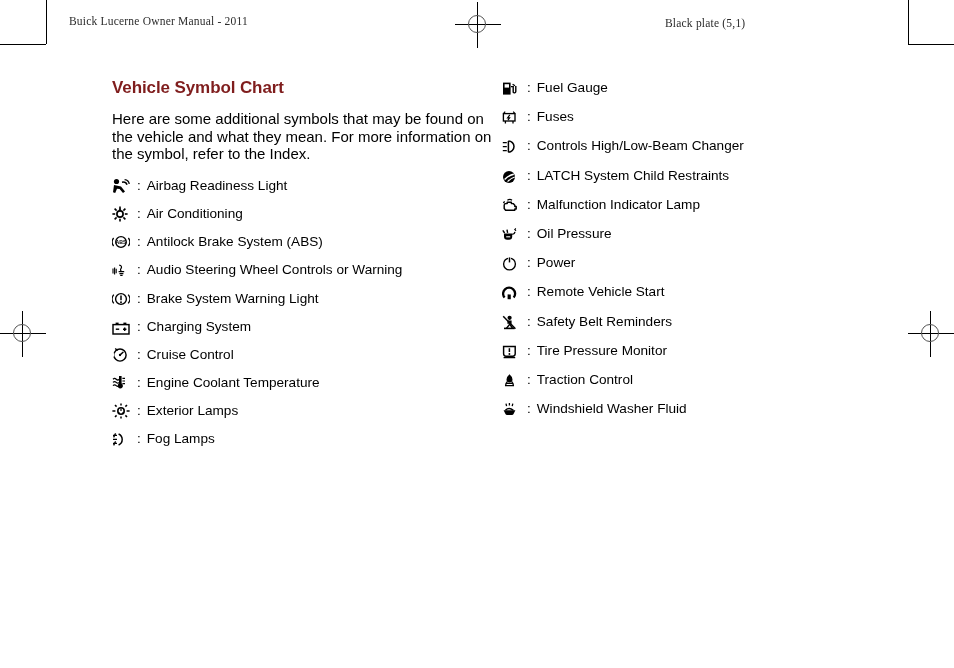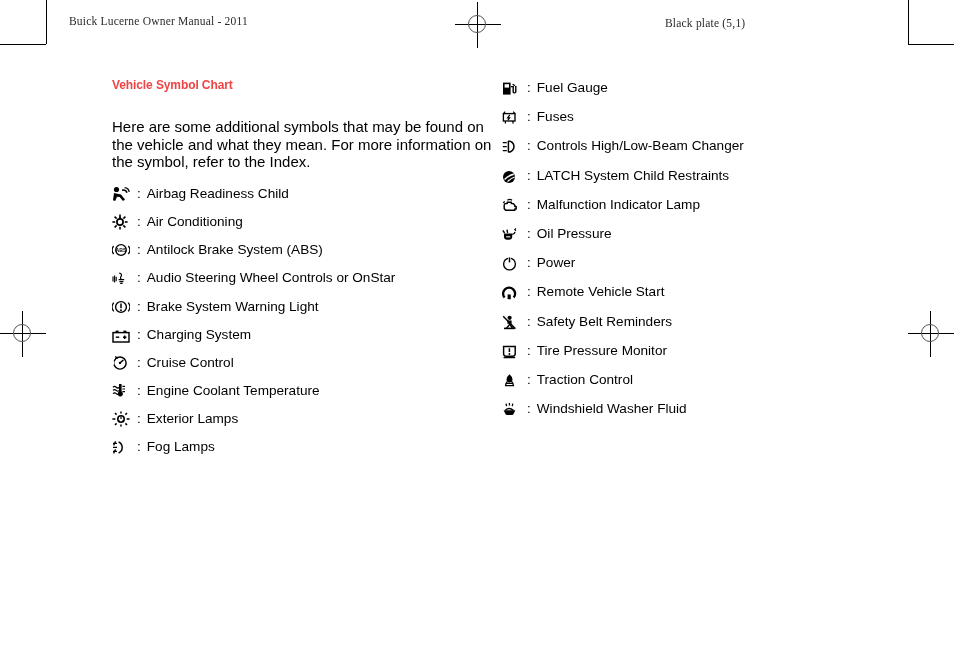--- a/index.html
+++ b/index.html
@@ -70,24 +70,24 @@
 
   
   .column {
     position: absolute;
     top: 78px;
   }
   #col-left  { left: 112px; width: 380px; }
   #col-right { left: 502px; width: 400px; }
 
   .page-title {
-    font-size: 12px;
+    font-size: 17px;
     font-weight: bold;
-    color: #ef4444;
-    margin: 0 0 26px 0;
+    color: #7f1d1d;
+    margin: 0 0 12px 0;
     letter-spacing: -0.1px;
   }
 
   .intro {
     font-size: 15px;
     line-height: 17.6px;
     color: #000000;
     margin: 0 0 13px 0;
   }
 
@@ -197,21 +197,21 @@
         <li class="sym-item">
           <span class="sym-icon">
             <svg width="18" height="16" viewBox="0 0 18 16">
               <circle cx="4.5" cy="3.5" r="2.6" fill="#000"></circle>
               <path d="M2 7 L9 8.5 L13 13.5 L11 15 L7.6 11 L5 10.8 L3.2 15 L1 14.2 Z" fill="#000"></path>
               <path d="M10 4.2 q4 -0.6 5 2.6" stroke="#000" stroke-width="1.5" fill="none"></path>
               <path d="M12.6 1.6 q4.2 0.4 4.6 4.4" stroke="#000" stroke-width="1.3" fill="none"></path>
             </svg>
           </span>
           <span class="sym-colon">:</span>
-          <span class="sym-label">Airbag Readiness Child</span>
+          <span class="sym-label">Airbag Readiness Light</span>
         </li>
         <li class="sym-item">
           <span class="sym-icon">
             <svg width="16" height="16" viewBox="0 0 16 16">
               <circle cx="8" cy="8" r="3.1" fill="none" stroke="#000" stroke-width="1.7"></circle>
               <g stroke="#000" stroke-width="1.6" stroke-linecap="butt">
                 <path d="M8 0.4 V3.2"></path>
                 <path d="M8 12.8 V15.6"></path>
                 <path d="M0.4 8 H3.2"></path>
                 <path d="M12.8 8 H15.6"></path>
@@ -241,21 +241,21 @@
         <li class="sym-item">
           <span class="sym-icon">
             <svg width="14" height="15" viewBox="0 0 14 15">
               <path d="M1 5.5 L1 10.5 M2.6 4.4 L2.6 11.6 M4.2 5.8 L4.2 10.2" stroke="#000" stroke-width="1.1"></path>
               <path d="M7.2 2.2 q3.2 0.6 2 3 q-1.6 2 0.4 3.2" stroke="#000" stroke-width="1.2" fill="none"></path>
               <path d="M6.6 8.6 L12.2 8.6 M7.4 10.6 L11.4 10.6" stroke="#000" stroke-width="1.2"></path>
               <path d="M8.2 12.4 L10.6 12.4" stroke="#000" stroke-width="1.2"></path>
             </svg>
           </span>
           <span class="sym-colon">:</span>
-          <span class="sym-label">Audio Steering Wheel Controls or OnStar</span>
+          <span class="sym-label">Audio Steering Wheel Controls or Warning</span>
         </li>
         <li class="sym-item">
           <span class="sym-icon">
             <svg width="18" height="16" viewBox="0 0 18 16">
               <circle cx="9" cy="8" r="5.4" fill="none" stroke="#000" stroke-width="1.4"></circle>
               <path d="M9 4.4 V9.2" stroke="#000" stroke-width="1.5"></path>
               <circle cx="9" cy="11.2" r="0.95" fill="#000"></circle>
               <path d="M1.8 3.6 A6.9 6.9 0 0 0 1.8 12.4" stroke="#000" stroke-width="1.25" fill="none"></path>
               <path d="M16.2 3.6 A6.9 6.9 0 0 1 16.2 12.4" stroke="#000" stroke-width="1.25" fill="none"></path>
             </svg>

